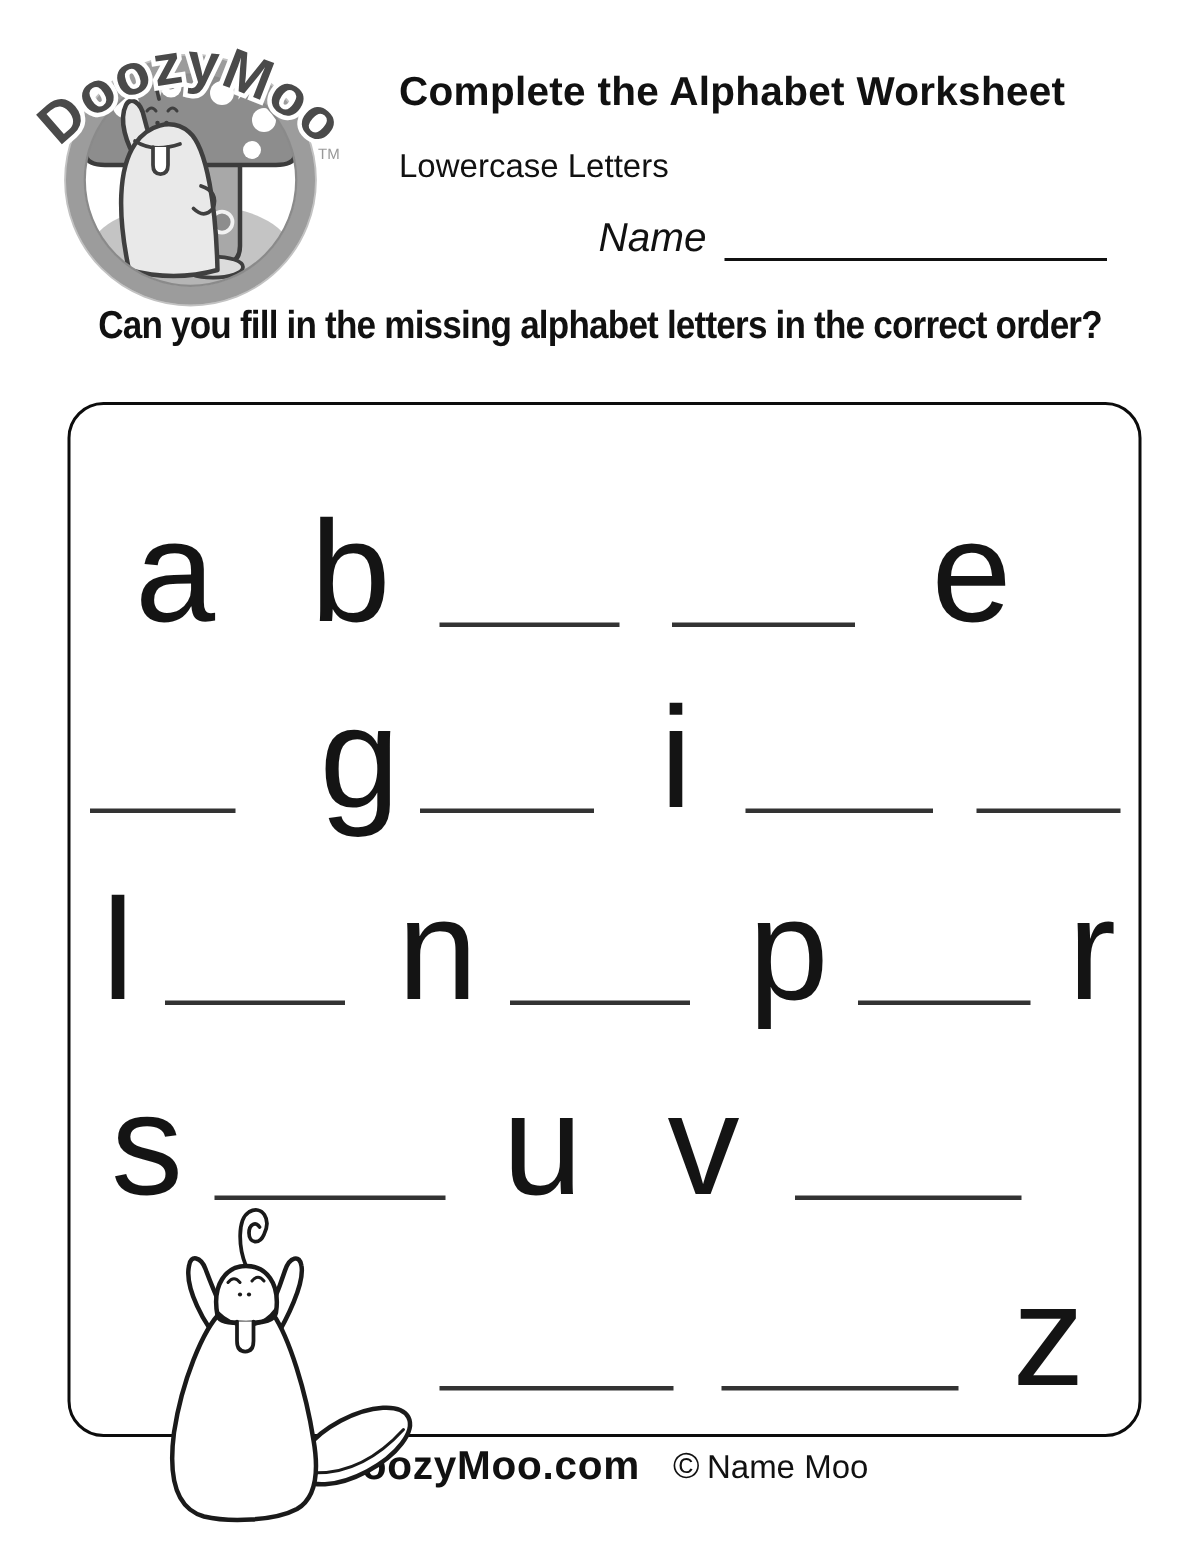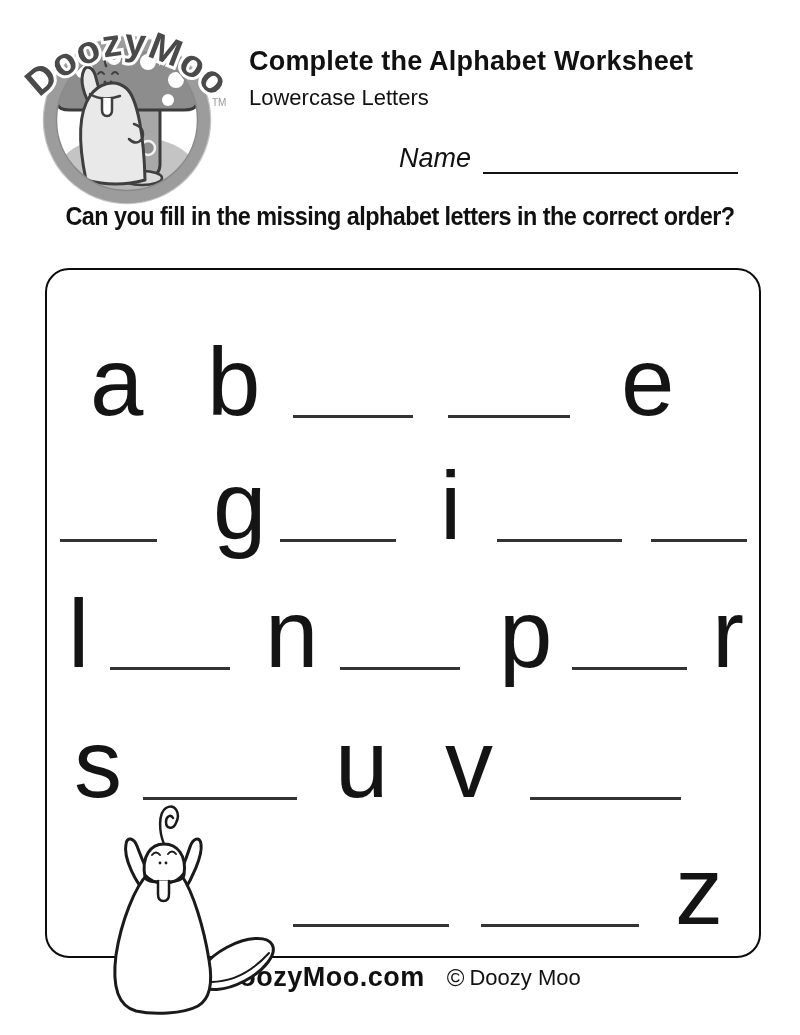--- a/index.html
+++ b/index.html
@@ -4,23 +4,23 @@
 <style>
   * { margin:0; padding:0; box-sizing:border-box; }
   html,body { width:800px; height:1035px; background:#ffffff; overflow:hidden;
               font-family:"Liberation Sans", sans-serif; color:#111; }
   #page { position:relative; width:800px; height:1035px; background:#fff; }
 
   
   #logo { position:absolute; left:26px; top:8px; width:202px; height:198px; overflow:visible; }
 
   
-  .title-block { position:absolute; left:249px; top:46px; }
+  .title-block { position:absolute; left:266px; top:46px; }
   .main-title { font-size:27px; font-weight:bold; letter-spacing:.2px; }
-  .sub-title  { font-size:22px; font-weight:normal; margin-top:8px; }
+  .sub-title  { font-size:22px; font-weight:normal; margin-top:21px; }
 
   .name-row { position:absolute; left:399px; top:143px; display:flex; align-items:flex-end;font-style:italic; }
   .name-label { font-size:27px; }
   .name-line  { width:255px; border-bottom:2.5px solid #111; height:30px; margin-left:12px; }
 
   .instruction { position:absolute; top:201px; left:0; width:800px; text-align:center;
                  font-size:26px; font-weight:bold; letter-spacing:-.6px;
                  transform:scaleX(.90); transform-origin:center; }
 
   
@@ -176,17 +176,17 @@
       <circle cx="78" cy="63" r="1.4" fill="#1a1a1a" stroke="none"></circle>
 
       <path d="M 76,44 C 71,32 70,13 78,8 C 87,3 93,13 88,23 C 85,30 78,29 78,22 C 78,16 83,14 85,18" fill="#ffffff" stroke-width="2.5"></path>
     </g>
   </svg>
 
   <div class="footer">
     <span class="site">DoozyMoo.com</span>
     <span class="copyright">
       <span class="copy-symbol">©</span>
-      <span class="copy-text">Doozy Moo</span>
+      <span class="copy-text">Name Moo</span>
     </span>
   </div>
 
 </div>
 
 </body></html>

